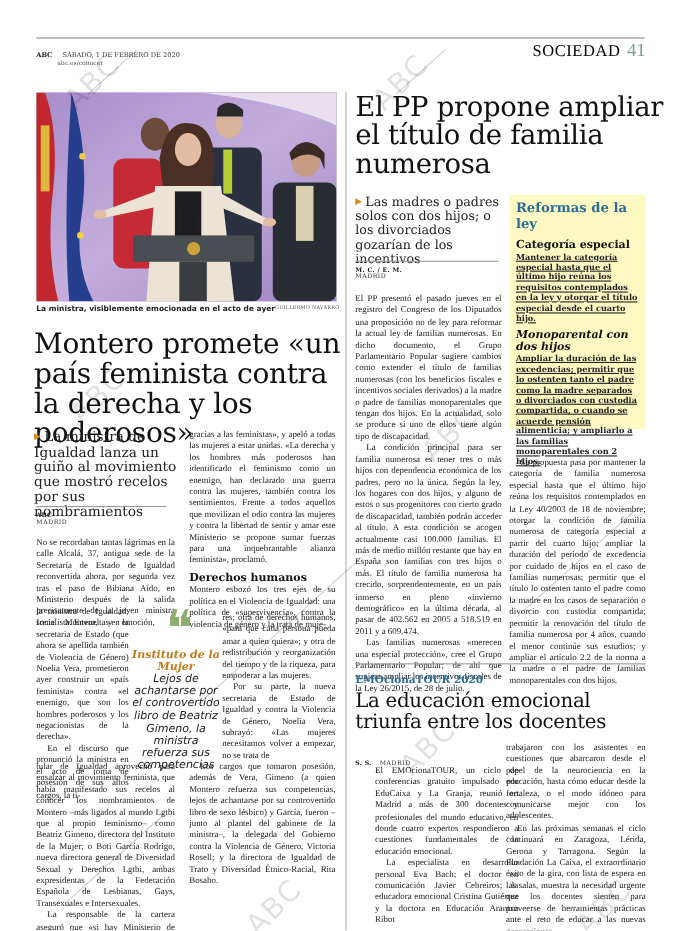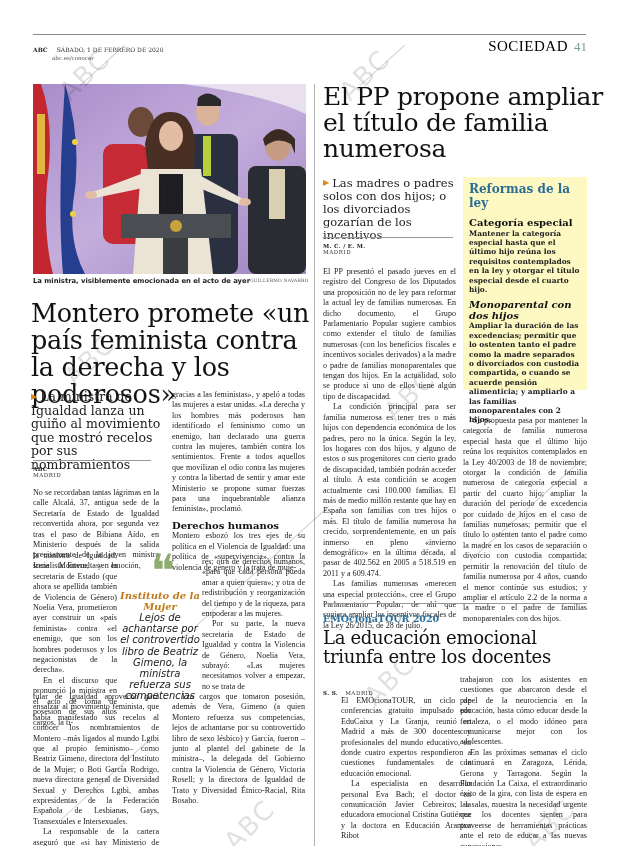--- a/index.html
+++ b/index.html
@@ -4,36 +4,36 @@
 <style>
   html, body { margin:0; padding:0; }
   body { width:620px; height:846px; background:#ffffff; position:relative; overflow:hidden;
          font-family:"DejaVu Serif", serif; color:#1a1a1a; }
   .abs { position:absolute; }
   .rule { position:absolute; background:#9a9a9a; height:1px; }
   .hdr-abc { font-family:"DejaVu Serif", serif; font-weight:bold; font-size:6px; }
   .hdr-date { font-size:6px; color:#333; }
   .hdr-url { font-size:5.5px; color:#555; }
   .section { font-family:"Liberation Serif", serif; font-size:15px; color:#000000; letter-spacing:0.5px; }
-  .pageno { font-family:"Liberation Serif", serif; font-size:13px; color:#7aa08c; margin-left:6px; }
+  .pageno { font-family:"Liberation Serif", serif; font-size:17px; color:#7aa08c; margin-left:6px; }
   .headline { font-family:"DejaVu Serif", serif; font-weight:300; color:#111; line-height:1.02; letter-spacing:-0.3px; }
   .sub { font-family:"DejaVu Serif", serif; font-size:11.5px; line-height:13px; color:#222; }
   .sub .arrow { color:#d98a1e; font-size:8px; vertical-align:2px; margin-right:3px; }
   .byline { font-size:5.6px; font-weight:bold; letter-spacing:0.3px; }
   .bycity { font-size:5.6px; letter-spacing:0.5px; color:#333; }
   .body { font-family:"Liberation Serif", serif; font-size:8.1px; line-height:10.4px; text-align:justify; color:#222; }
   .body p { margin:0; text-indent:10px; }
   .body p.noi { text-indent:0; }
   .caption { font-family:"DejaVu Sans", sans-serif; font-weight:bold; font-size:6.8px; color:#222;text-align:center; }
   .credit { font-size:4.5px; color:#555; letter-spacing:0.2px; }
   .inter { font-family:"DejaVu Serif", serif; font-weight:bold; font-size:10px; color:#111; }
   .sidebar { background:#fef9c3; }
   .sb-title { font-family:"DejaVu Serif", serif; font-weight:bold; font-size:12px; color:#2a6d96; }
   .sb-h { font-family:"DejaVu Serif", serif; font-weight:bold; font-size:10px; line-height:10.5px; color:#111; }
-  .sb-t { font-family:"DejaVu Serif", serif; font-weight:bold; font-size:7.4px; line-height:9.4px; color:#222; }
+  .sb-t { font-family:"DejaVu Serif", serif; font-weight:bold; font-size:7.4px; line-height:9.4px; color:#222;text-decoration:underline; }
   .quote-mark { font-family:"DejaVu Serif", serif; font-size:46px; color:#8fad6e; line-height:30px; letter-spacing:-6px; }
   .quote-src { font-family:"DejaVu Serif", serif; font-style:italic; font-weight:bold; font-size:10px; line-height:11px; color:#c07a1c; text-align:center; }
   .quote-txt { font-family:"DejaVu Sans", sans-serif; font-style:italic; font-size:10px; line-height:11.2px; color:#1a1a1a; text-align:center; }
   .kicker { font-family:"DejaVu Serif", serif; font-weight:bold; font-size:9.5px; color:#2a6d96; }
   .photo { overflow:hidden; background:#b39ad0; }
   .wm { position:absolute; font-family:"DejaVu Sans", sans-serif; font-size:26px; color:rgba(0,0,0,0.12); transform:rotate(-45deg); letter-spacing:2px; pointer-events:none; }
   .wmline { position:absolute; height:1px; background:rgba(0,0,0,0.2); transform-origin:left center; transform:rotate(-42deg); pointer-events:none; }
 </style>
 </head>
 <body>

